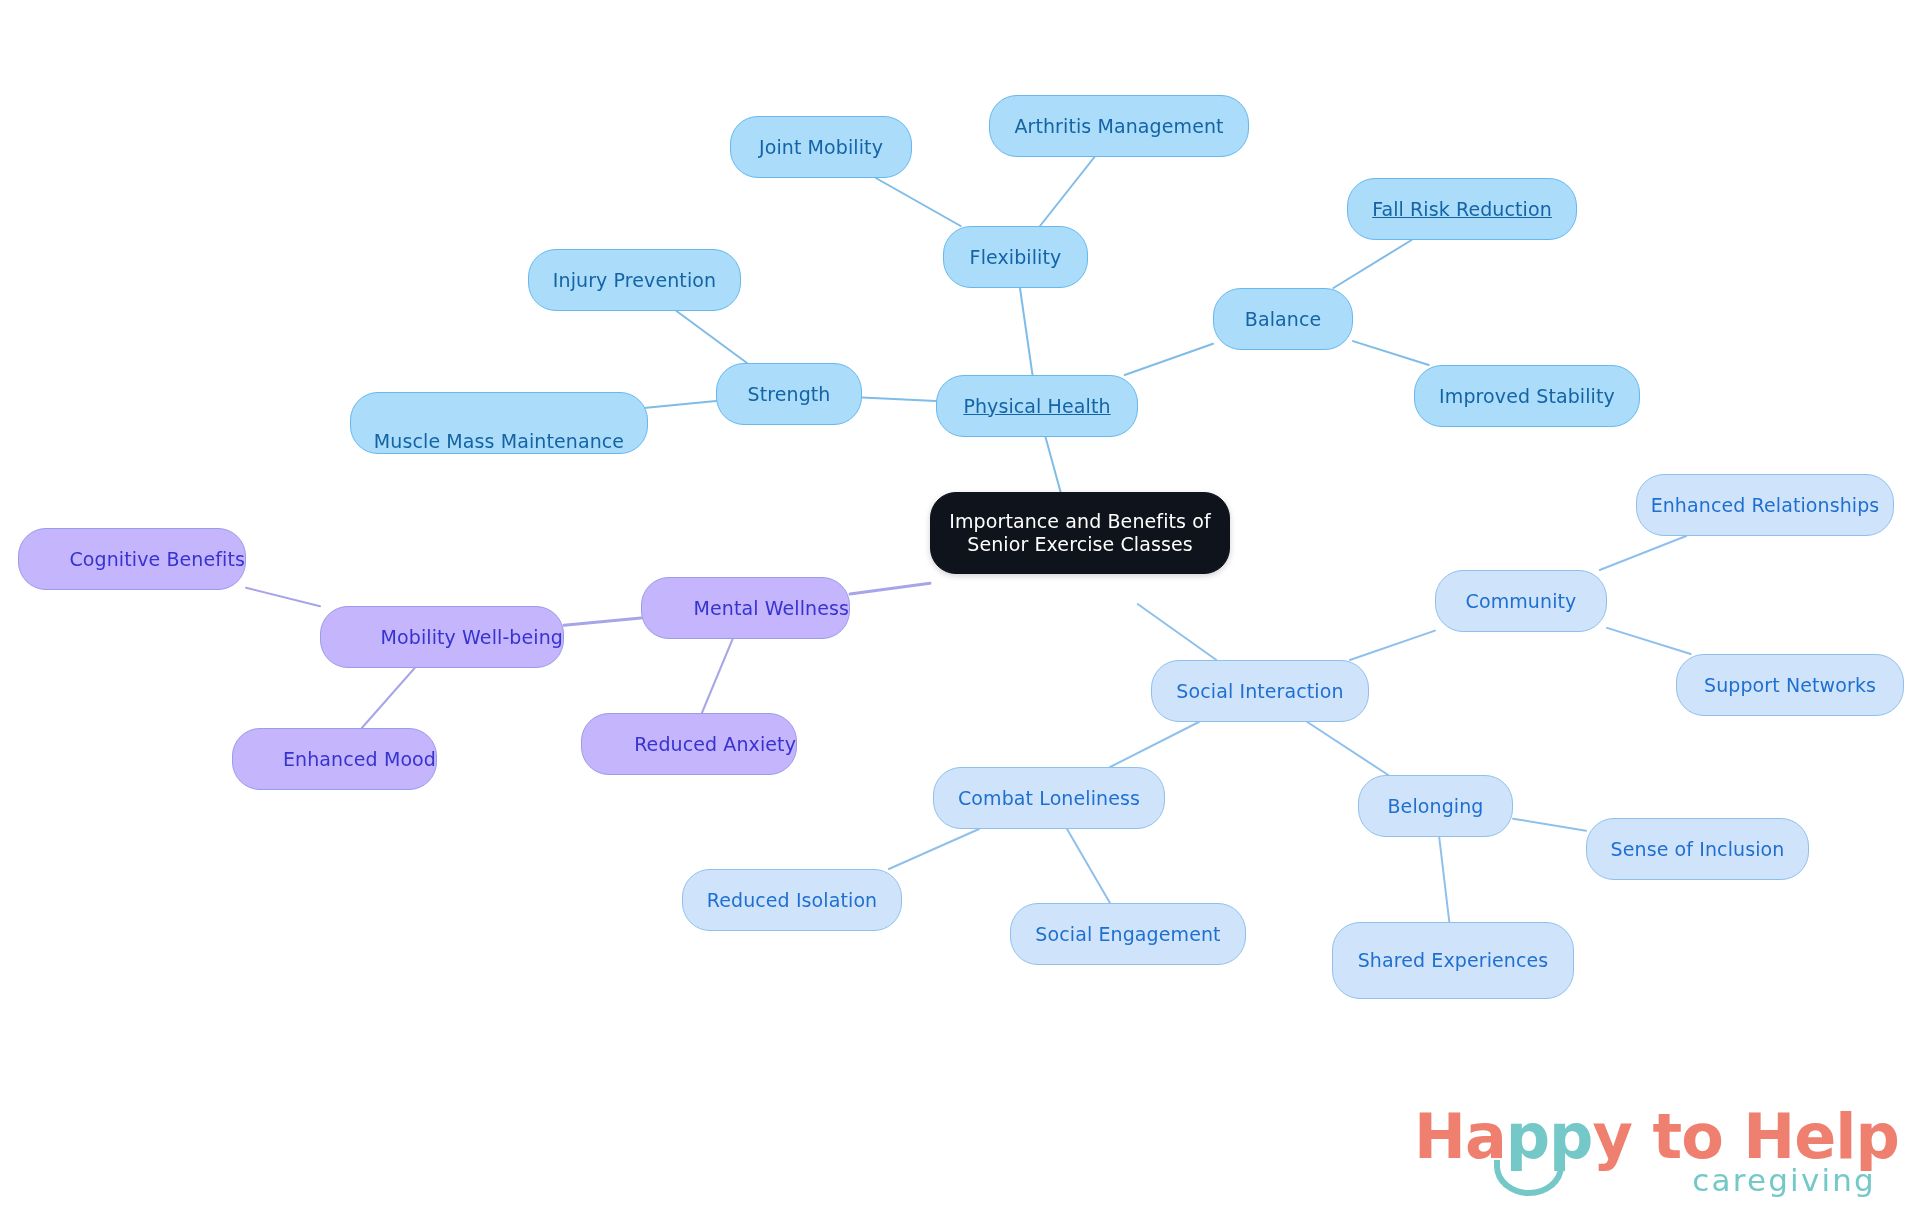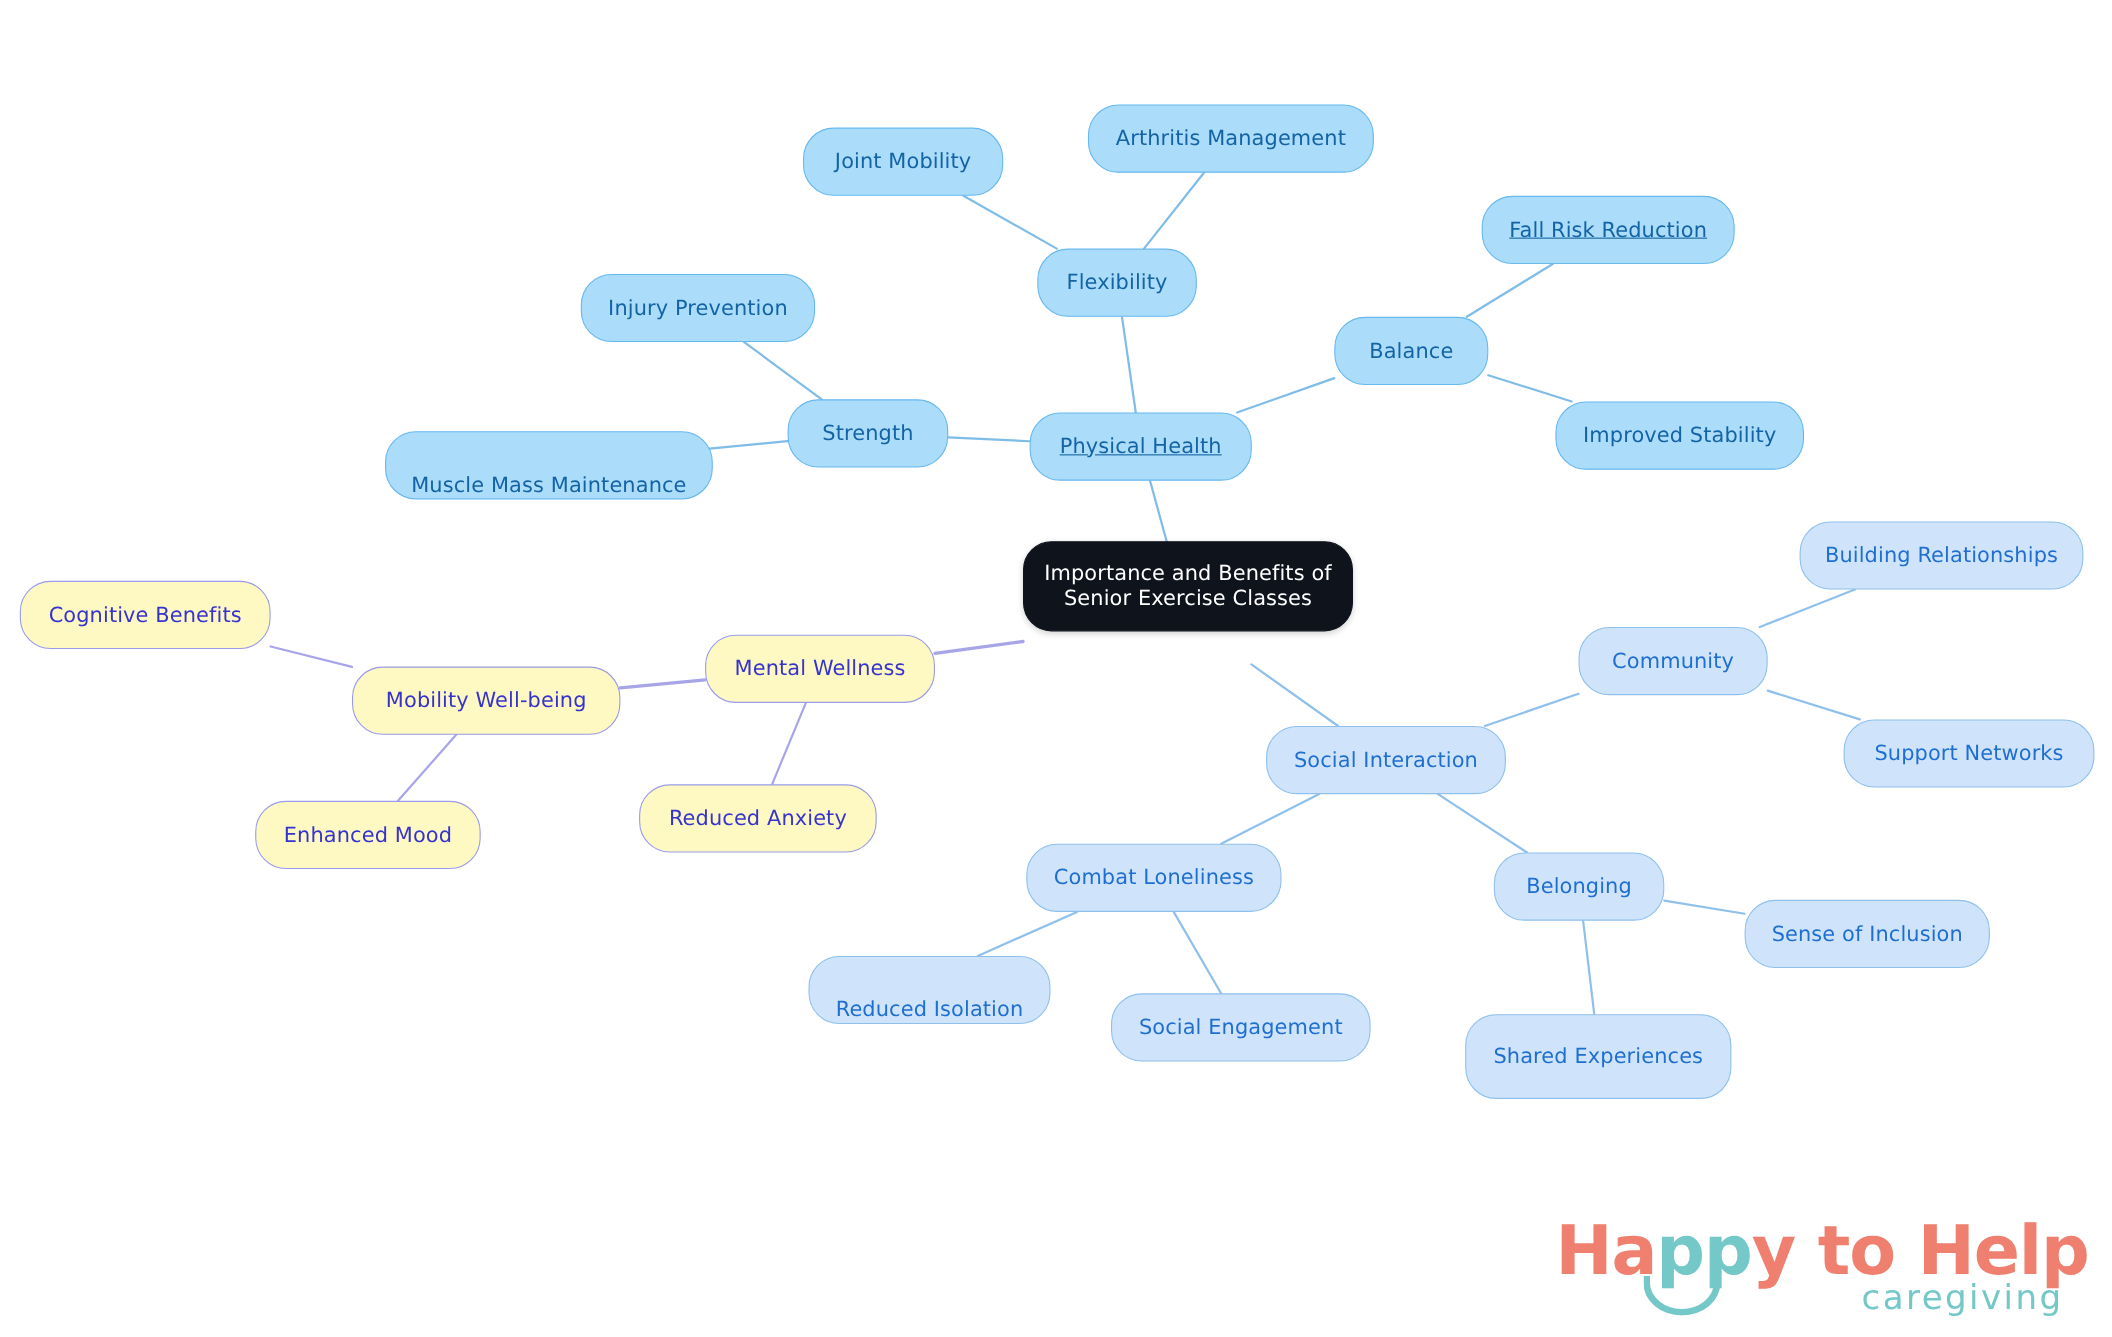--- a/index.html
+++ b/index.html
@@ -68,24 +68,25 @@
   
   .node.blueB {
     background: #cfe4fb;
     border-color: #8fc0ec;
     color: #1f6fd0;
     font-size: 19px;
   }
 
   
   .node.purple {
-    background: #fef9c3;
+    background: #c4b5fd;
     border-color: #9a9bea;
     color: #3633cf;
     font-size: 19px;
+    justify-content: flex-end;
   }
 
   
   #logo {
     position: absolute;
     left: 1414px;
     top: 1100px;
     width: 470px;
     height: 105px;
   }
@@ -161,24 +162,24 @@
       <div class="node blueA" style="left: 730px; top: 116px; width: 182px; height: 62px;"><span>Joint Mobility</span></div>
       <div class="node blueA" style="left: 989px; top: 95px; width: 260px; height: 62px;"><span>Arthritis Management</span></div>
       <div class="node blueA" style="left: 716px; top: 363px; width: 146px; height: 62px;"><span>Strength</span></div>
       <div class="node blueA" style="left: 528px; top: 249px; width: 213px; height: 62px;"><span>Injury Prevention</span></div>
       <div class="node blueA" style="left: 350px; top: 392px; width: 298px; height: 62px; align-items: flex-end;"><span>Muscle Mass Maintenance</span></div>
       <div class="node blueA" style="left: 1213px; top: 288px; width: 140px; height: 62px;"><span>Balance</span></div>
       <div class="node blueA" style="left: 1347px; top: 178px; width: 230px; height: 62px; text-decoration: underline;"><span>Fall Risk Reduction</span></div>
       <div class="node blueA" style="left: 1414px; top: 365px; width: 226px; height: 62px;"><span>Improved Stability</span></div>
       <div class="node blueB" style="left: 1151px; top: 660px; width: 218px; height: 62px;"><span>Social Interaction</span></div>
       <div class="node blueB" style="left: 1435px; top: 570px; width: 172px; height: 62px;"><span>Community</span></div>
-      <div class="node blueB" style="left: 1636px; top: 474px; width: 258px; height: 62px;"><span>Building Relationships</span></div>
+      <div class="node blueB" style="left: 1636px; top: 474px; width: 258px; height: 62px;"><span>Enhanced Relationships</span></div>
       <div class="node blueB" style="left: 1676px; top: 654px; width: 228px; height: 62px;"><span>Support Networks</span></div>
       <div class="node blueB" style="left: 933px; top: 767px; width: 232px; height: 62px;"><span>Combat Loneliness</span></div>
-      <div class="node blueB" style="left: 735px; top: 869px; width: 220px; height: 62px; align-items: flex-end;"><span>Reduced Isolation</span></div>
+      <div class="node blueB" style="left: 682px; top: 869px; width: 220px; height: 62px;"><span>Reduced Isolation</span></div>
       <div class="node blueB" style="left: 1010px; top: 903px; width: 236px; height: 62px;"><span>Social Engagement</span></div>
       <div class="node blueB" style="left: 1358px; top: 775px; width: 155px; height: 62px;"><span>Belonging</span></div>
       <div class="node blueB" style="left: 1586px; top: 818px; width: 223px; height: 62px; align-items: center;"><span>Sense of Inclusion</span></div>
       <div class="node blueB" style="left: 1332px; top: 922px; width: 242px; height: 77px;"><span>Shared Experiences</span></div>
       <div class="node purple" style="left: 641px; top: 577px; width: 209px; height: 62px;"><span>Mental Wellness</span></div>
       <div class="node purple" style="left: 320px; top: 606px; width: 244px; height: 62px;"><span>Mobility Well-being</span></div>
       <div class="node purple" style="left: 18px; top: 528px; width: 228px; height: 62px;"><span>Cognitive Benefits</span></div>
       <div class="node purple" style="left: 232px; top: 728px; width: 205px; height: 62px;"><span>Enhanced Mood</span></div>
       <div class="node purple" style="left: 581px; top: 713px; width: 216px; height: 62px;"><span>Reduced Anxiety</span></div>
     </div>

